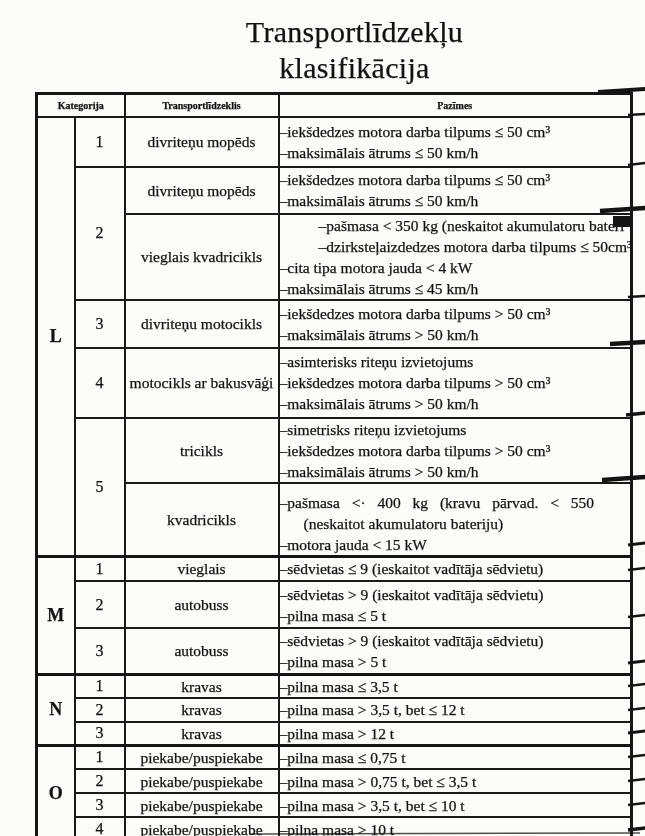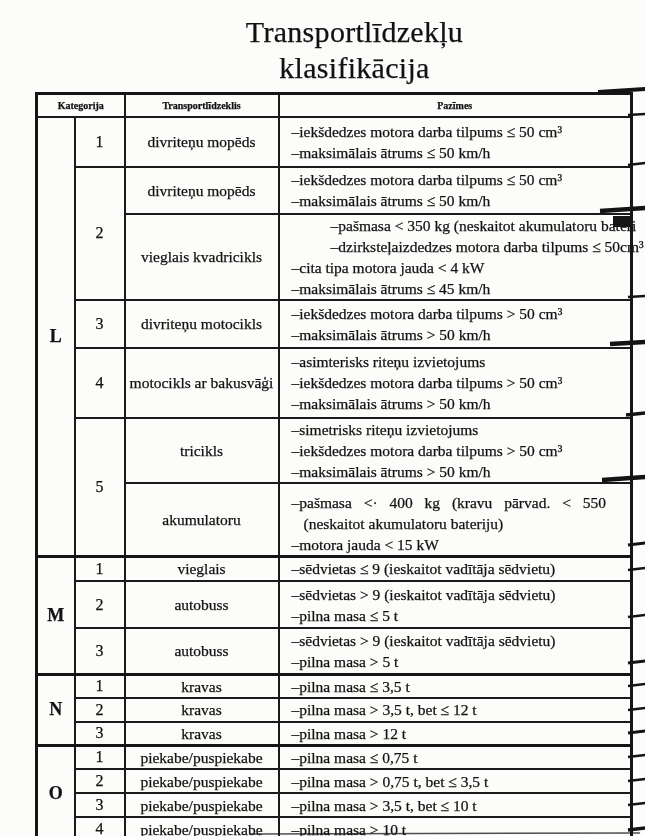--- a/index.html
+++ b/index.html
@@ -31,21 +31,21 @@
     padding:0;
     overflow:visible;
   }
   th{font-size:10px;font-weight:bold;text-align:center;}
   td.cat{font-size:18px;font-weight:bold;text-align:center;vertical-align:middle;}
   td.num{font-size:16px;text-align:center;vertical-align:middle;}
   td.veh{font-size:15.5px;text-align:center;vertical-align:middle;line-height:19px;padding:0 4px;}
   td.feats{vertical-align:middle;padding:2px 2px 2px 6px;}
   .feat{
     font-size:15.5px;line-height:21px;
-    padding-left:23px;text-indent:-11px;
+    padding-left:11px;text-indent:-11px;
   }
   .feat.nowrap{white-space:nowrap;margin-left:39px;}
   .feat.cont{padding-left:24px;text-indent:0;}
   .feat.wide{word-spacing:8px;white-space:nowrap;margin-top:8px;}
   tr.sec > td{border-top:3px solid #151515;}
   svg.artifacts{position:absolute;top:0;left:0;pointer-events:none;}
 </style>
 </head>
 <body>
 
@@ -120,21 +120,21 @@
     <td class="num" rowspan="2">5</td>
     <td class="veh">tricikls</td>
     <td class="feats">
       <div class="feat">–simetrisks riteņu izvietojums</div>
       <div class="feat">–iekšdedzes motora darba tilpums &gt; 50 cm³</div>
       <div class="feat">–maksimālais ātrums &gt; 50 km/h</div>
     </td>
   </tr>
 
   <tr style="height:65px">
-    <td class="veh">akumulatoru</td>
+    <td class="veh">kvadricikls</td>
     <td class="feats">
       <div class="feat wide">–pašmasa &lt;· 400 kg (kravu pārvad. &lt; 550</div>
       <div class="feat cont">(neskaitot akumulatoru bateriju)</div>
       <div class="feat">–motora jauda &lt; 15 kW</div>
     </td>
   </tr>
 
   <tr class="sec" style="height:25px">
     <td class="cat" rowspan="3">M</td>
     <td class="num">1</td>

